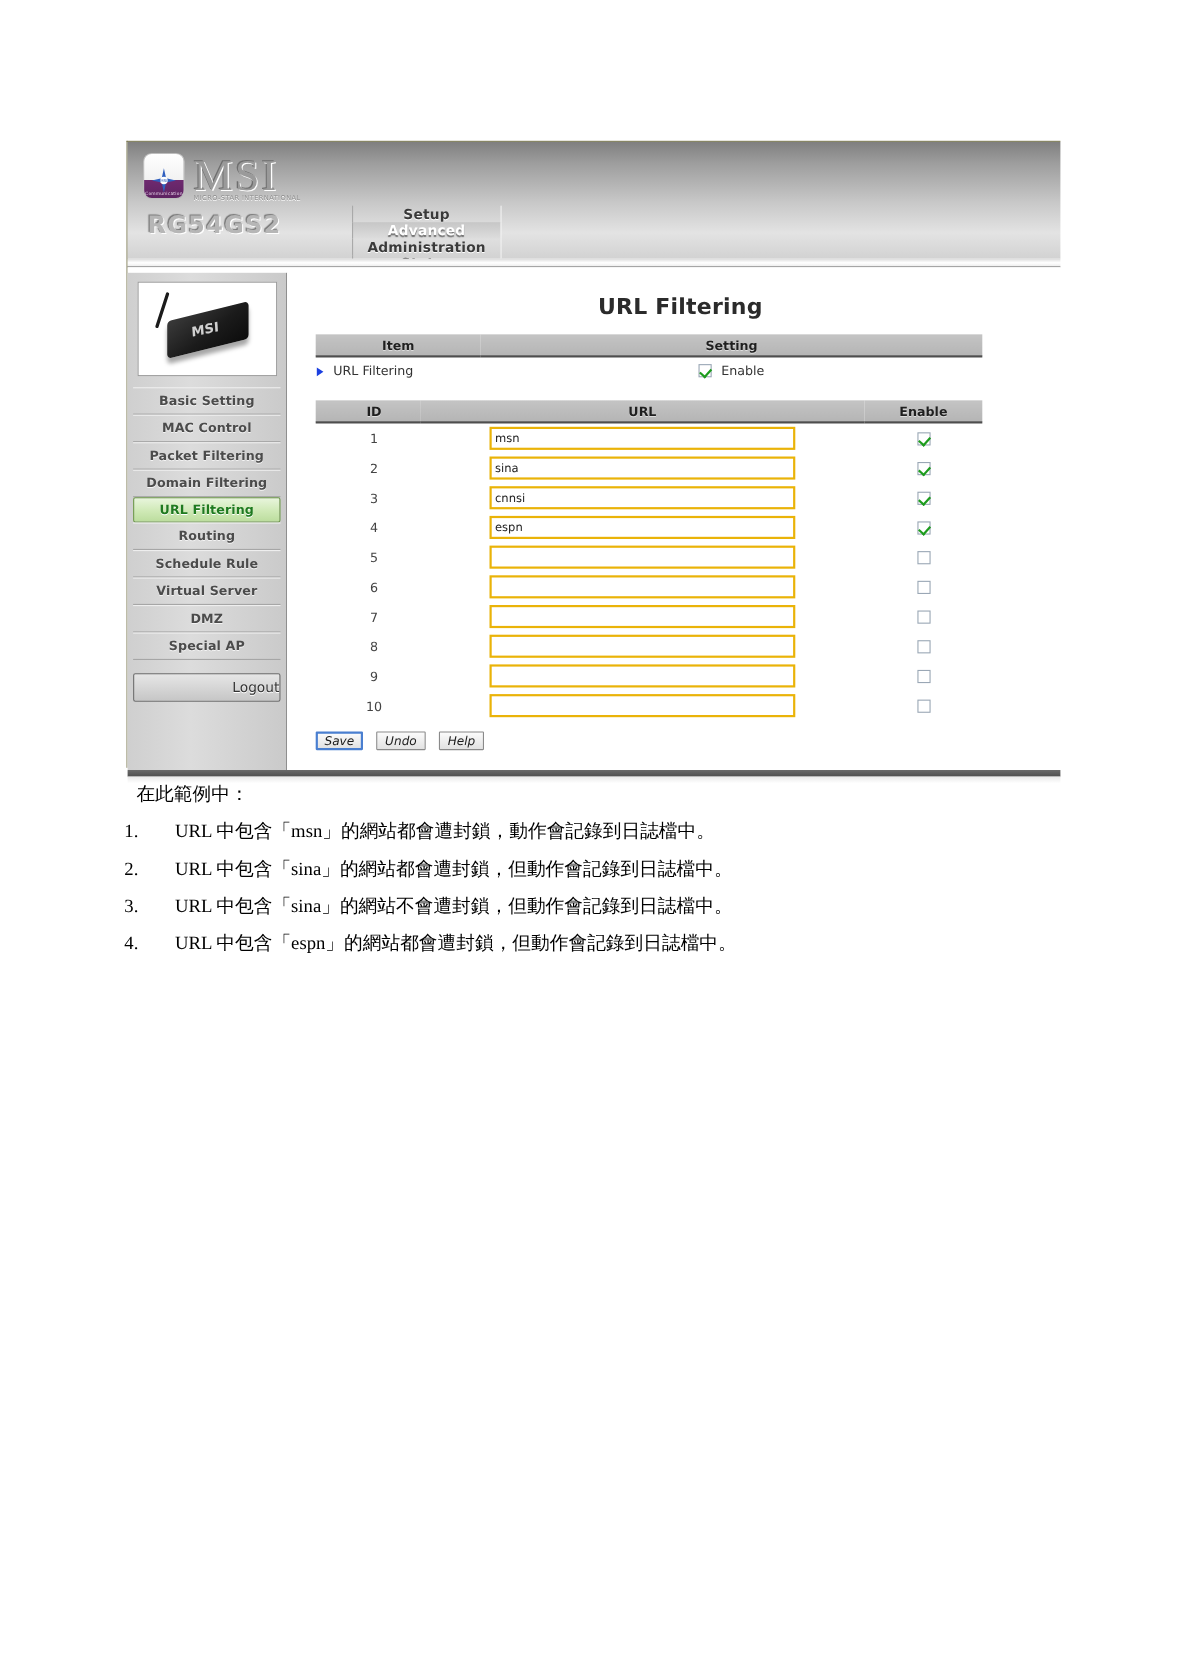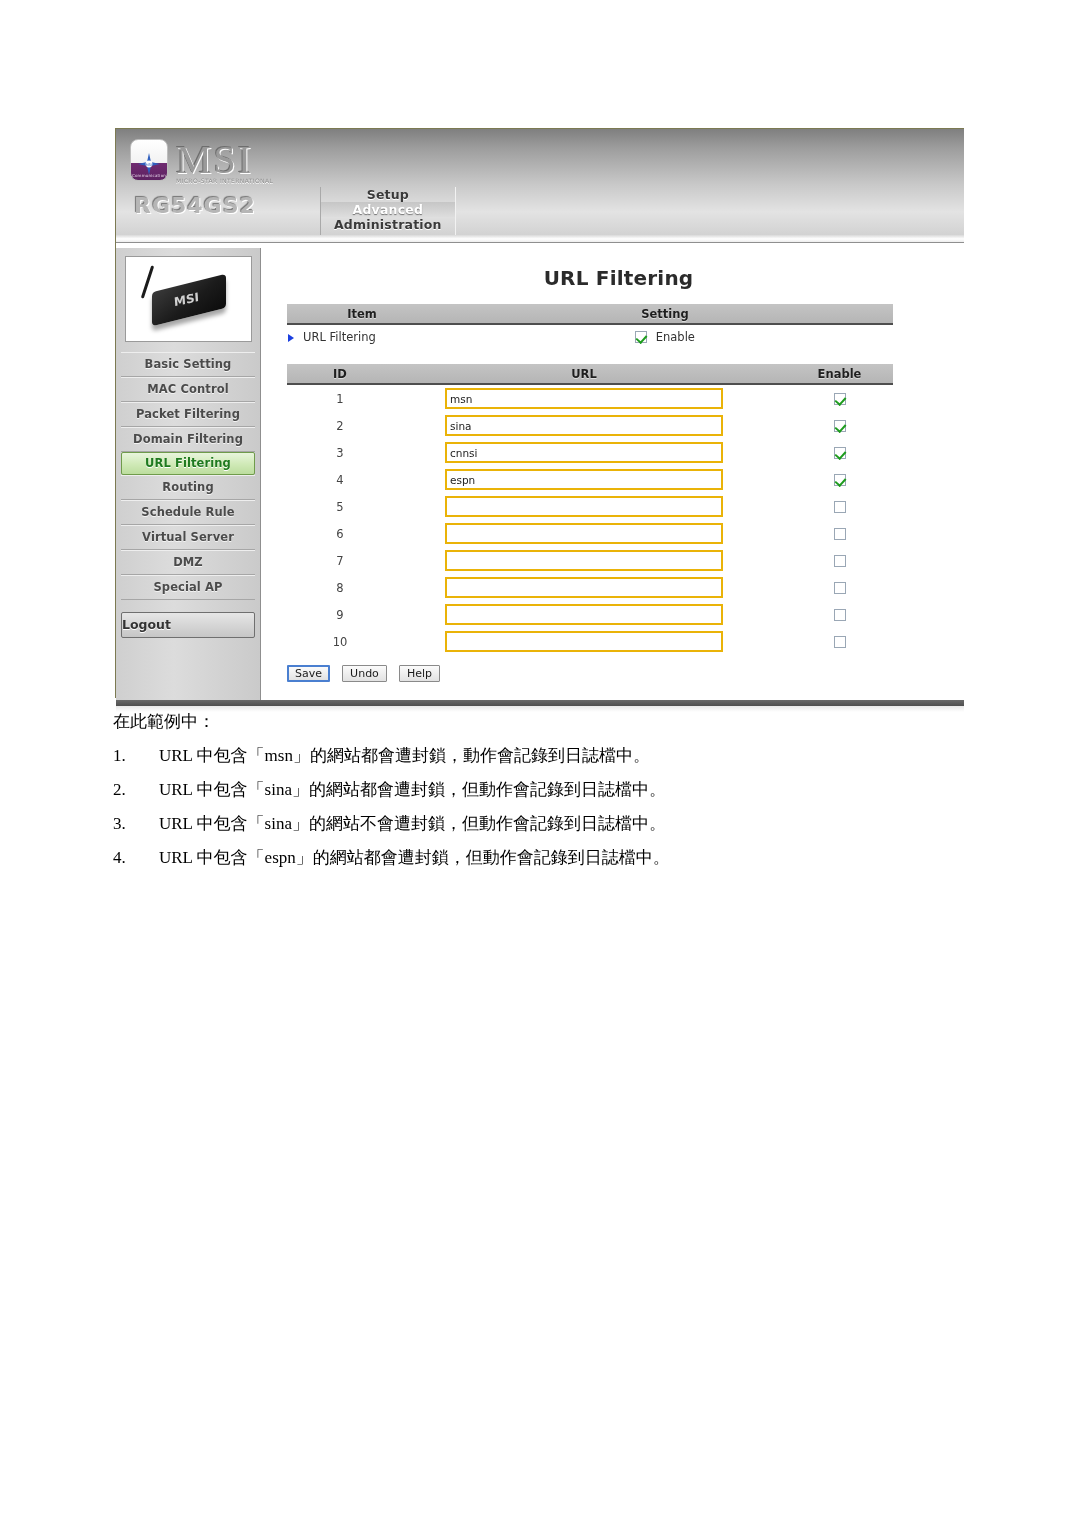--- a/index.html
+++ b/index.html
@@ -231,23 +231,23 @@
     border: 1px solid #6f9b4b;
     height: 21px;
     line-height: 21px;
     border-radius: 2px;
     text-shadow: 0 1px 0 #ffffff;
   }
   .logout-wrap { margin-top: 12px; }
   .logout-btn {
     height: 24px;
     line-height: 24px;
-    text-align: left;
+    text-align: right;
     font-size: 12.5px;
-    font-weight: bold;
+    font-weight: normal;
     color: #333333;
     background: linear-gradient(to bottom, #e6e6e6, #c6c6c6);
     border: 1px solid #6f6f6f;
     border-radius: 2px;
     text-shadow: 0 1px 0 #ffffff;
     cursor: pointer;
   }
 
   .content {
     flex: 1;
@@ -355,20 +355,21 @@
   .ui-btn {
     font-family: "DejaVu Sans", sans-serif;
     font-size: 11px;
     color: #1b1b1b;
     background: linear-gradient(to bottom, #fbfbfb, #e2e2e2);
     border: 1px solid #8a8a8a;
     padding: 1px 7px;
     margin-right: 7px;
     border-radius: 1px;
     cursor: pointer;
+    font-style: italic;
   }
   .ui-btn.focused {
     border: 2px solid #4a7fd0;
     padding: 0px 6px;
   }
 
   .ui-footer-bar {
     height: 6px;
     background: linear-gradient(to bottom, #6a6a6a, #4f4f4f);
   }
@@ -381,21 +382,21 @@
   .doc {
     position: absolute;
     left: 113px;
     top: 710px;
     width: 860px;
     font-family: "Liberation Serif", serif;
     color: #000000;
   }
   .doc .lead {
     font-size: 17px;
-    margin: 0 0 14px 0;
+    margin: 0 0 14px 11px;
   }
   .doc ol {
     list-style: none;
     margin: 0;
     padding: 0;
   }
   .doc li {
     font-size: 17px;
     line-height: 1.0;
     margin-bottom: 17px;

